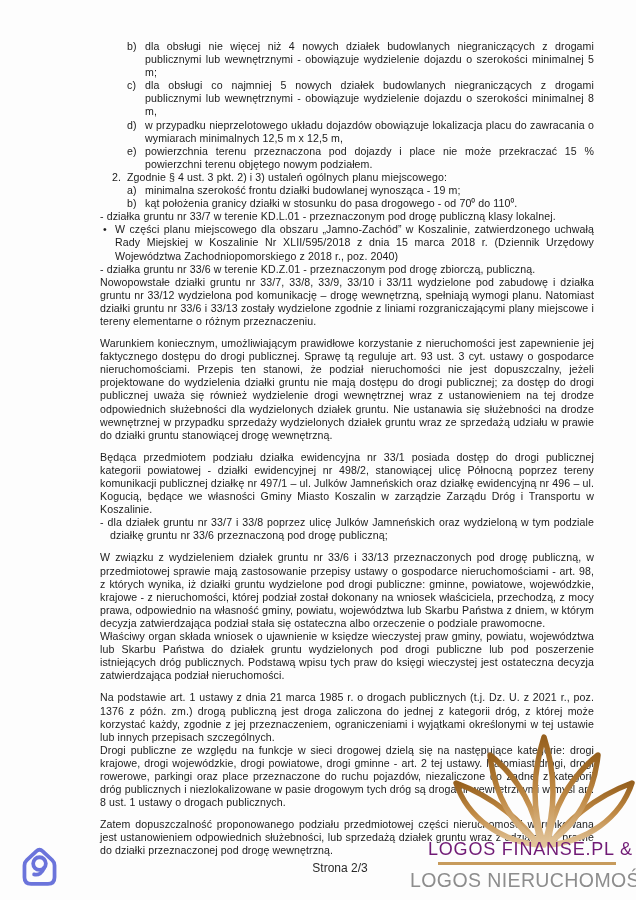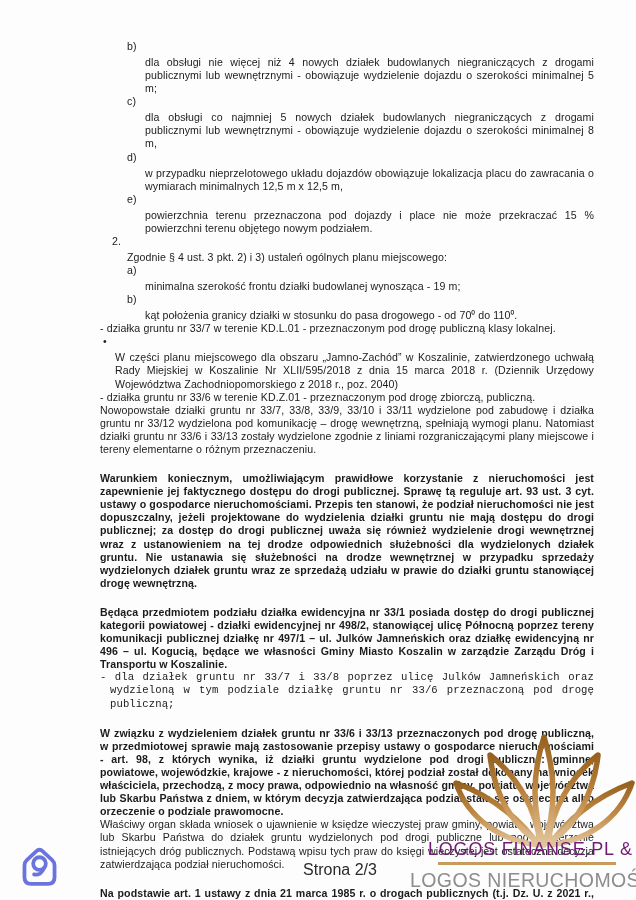--- a/index.html
+++ b/index.html
@@ -12,34 +12,34 @@
     color:#1b1b1b;
   }
   .textcol{
     position:absolute;
     left:100px;top:40px;width:494px;
     font-size:10.6px;line-height:13.1px;
     text-align:justify;
     letter-spacing:.1px;
   }
   .blk{margin:0;}
-  .gap{margin-top:16px;font-weight:bold;}
+  .gap{margin-top:9px;}
   .row{display:flex;}
   .row .mk{flex:0 0 auto;text-align:left;}
-  .row .tx{flex:1 1 auto;text-align:justify;margin-top:16px;}
+  .row .tx{flex:1 1 auto;text-align:justify;}
   .ind-a{margin-left:27px;}
   .ind-a .mk{width:18px;}
   .ind-num{margin-left:12px;}
   .ind-num .mk{width:15px;}
   .ind-bullet{margin-left:3px;}
   .ind-bullet .mk{width:12px;}
-  .hang{padding-left:10px;text-indent:-10px;font-family:Liberation Mono, monospace;}
+  .hang{padding-left:10px;text-indent:-10px;}
   .footer-page{
     position:absolute;left:290px;top:861px;width:100px;
-    text-align:center;font-size:16px;color:#2a2a2a;
+    text-align:center;font-size:12px;color:#2a2a2a;
   }
   .house-logo{position:absolute;left:16px;top:840px;width:47px;height:50px;}
   .lotus-logo{position:absolute;left:452px;top:731px;width:184px;height:118px;pointer-events:none;}
   .brand-line1{
     position:absolute;left:428px;top:839px;width:204px;
     text-align:center;font-size:18px;letter-spacing:.8px;
     color:#701a75;white-space:nowrap;
   }
   .brand-divider{
     position:absolute;left:438px;top:862px;width:178px;height:3px;

